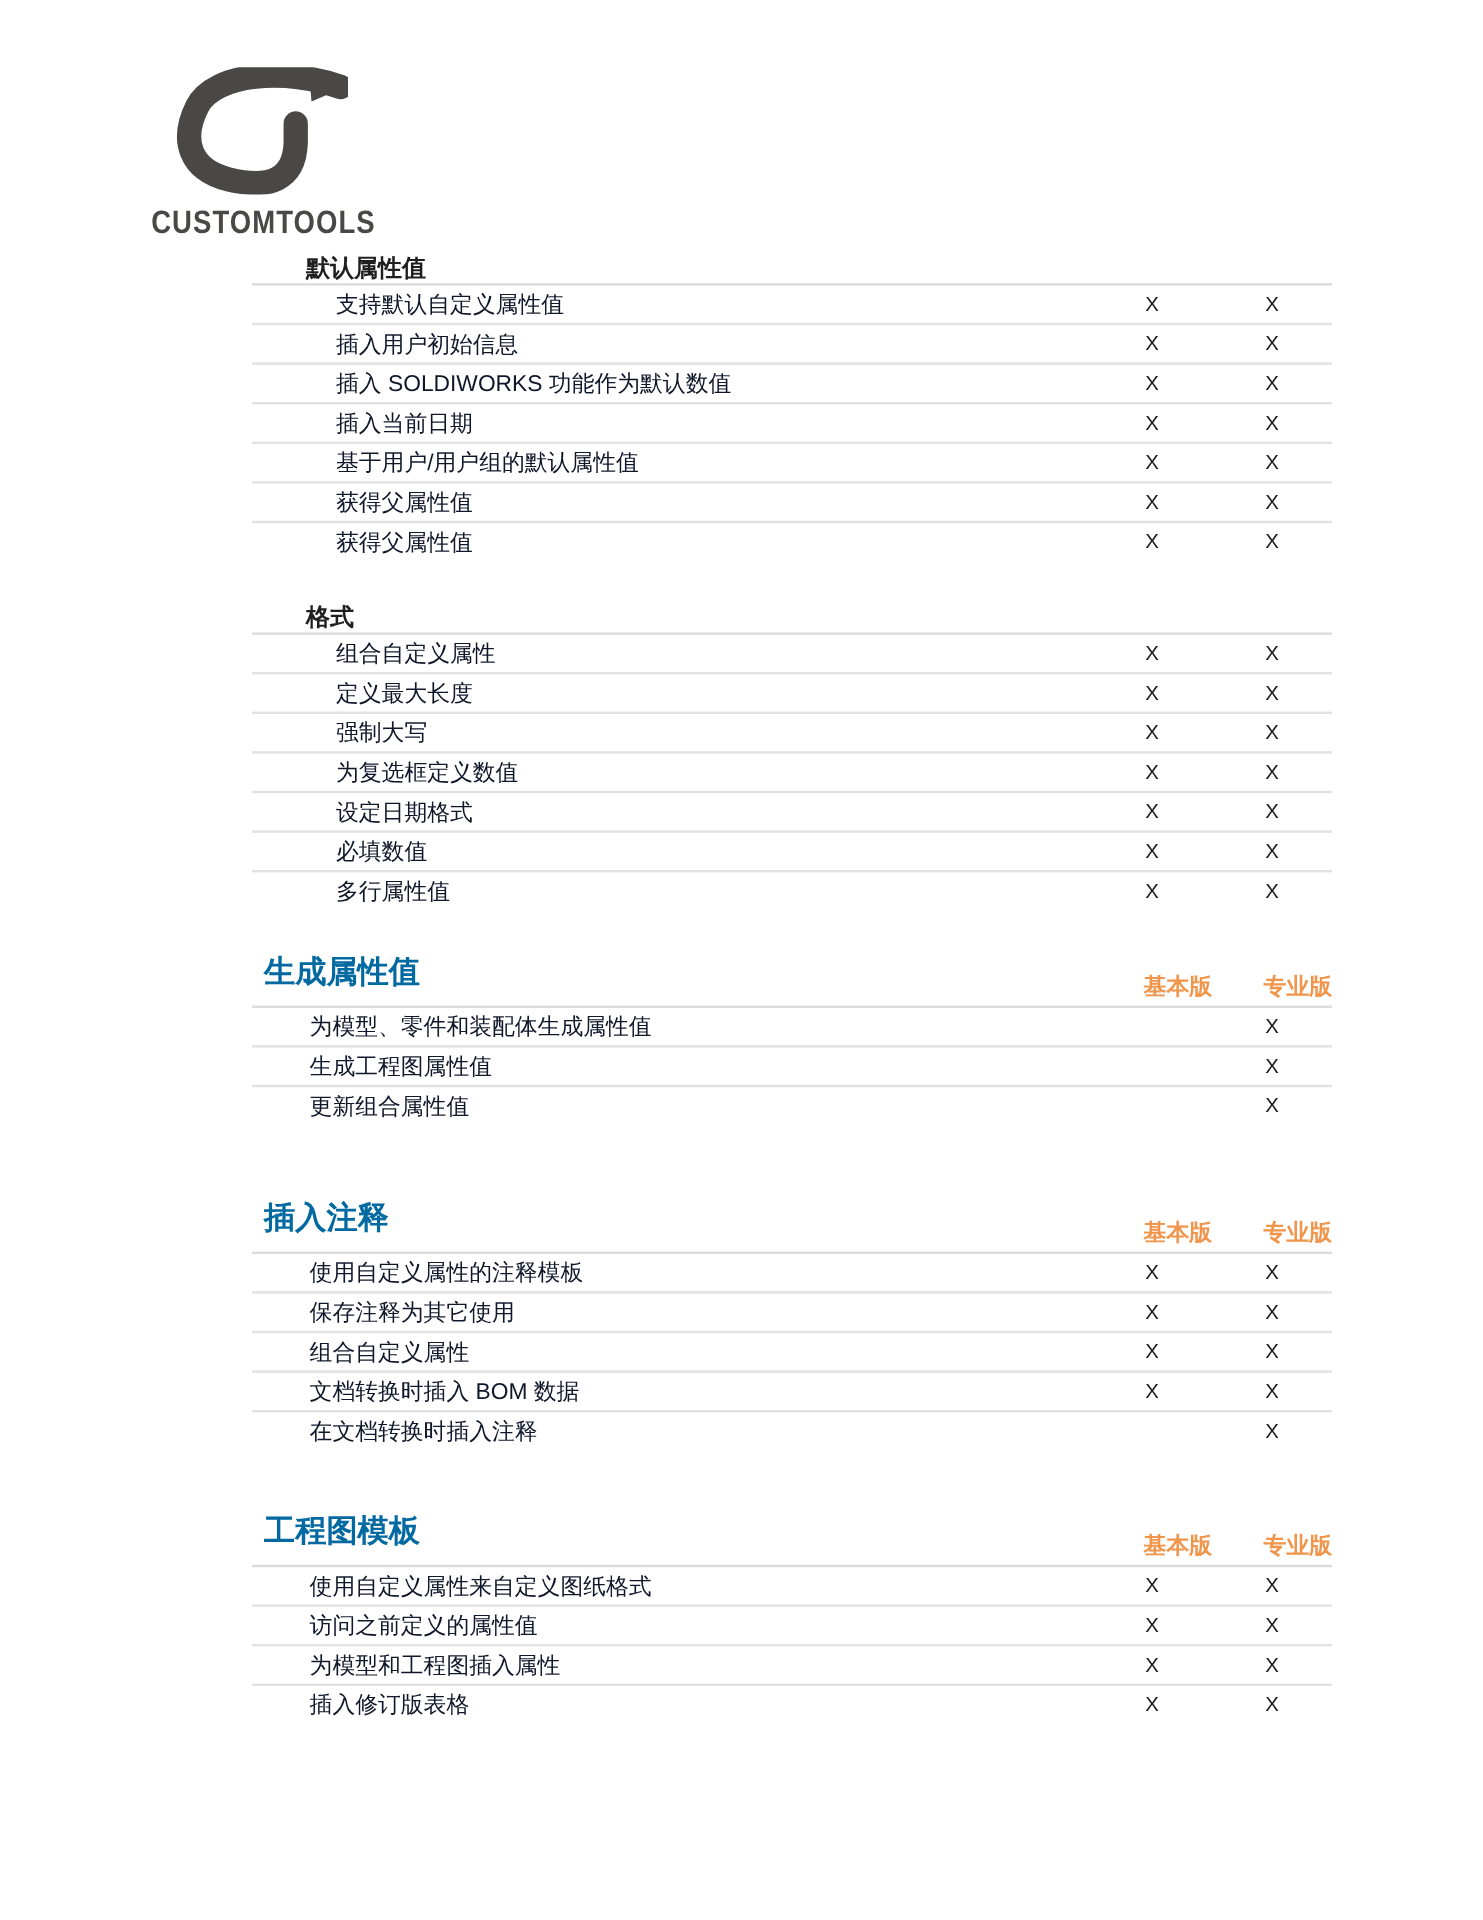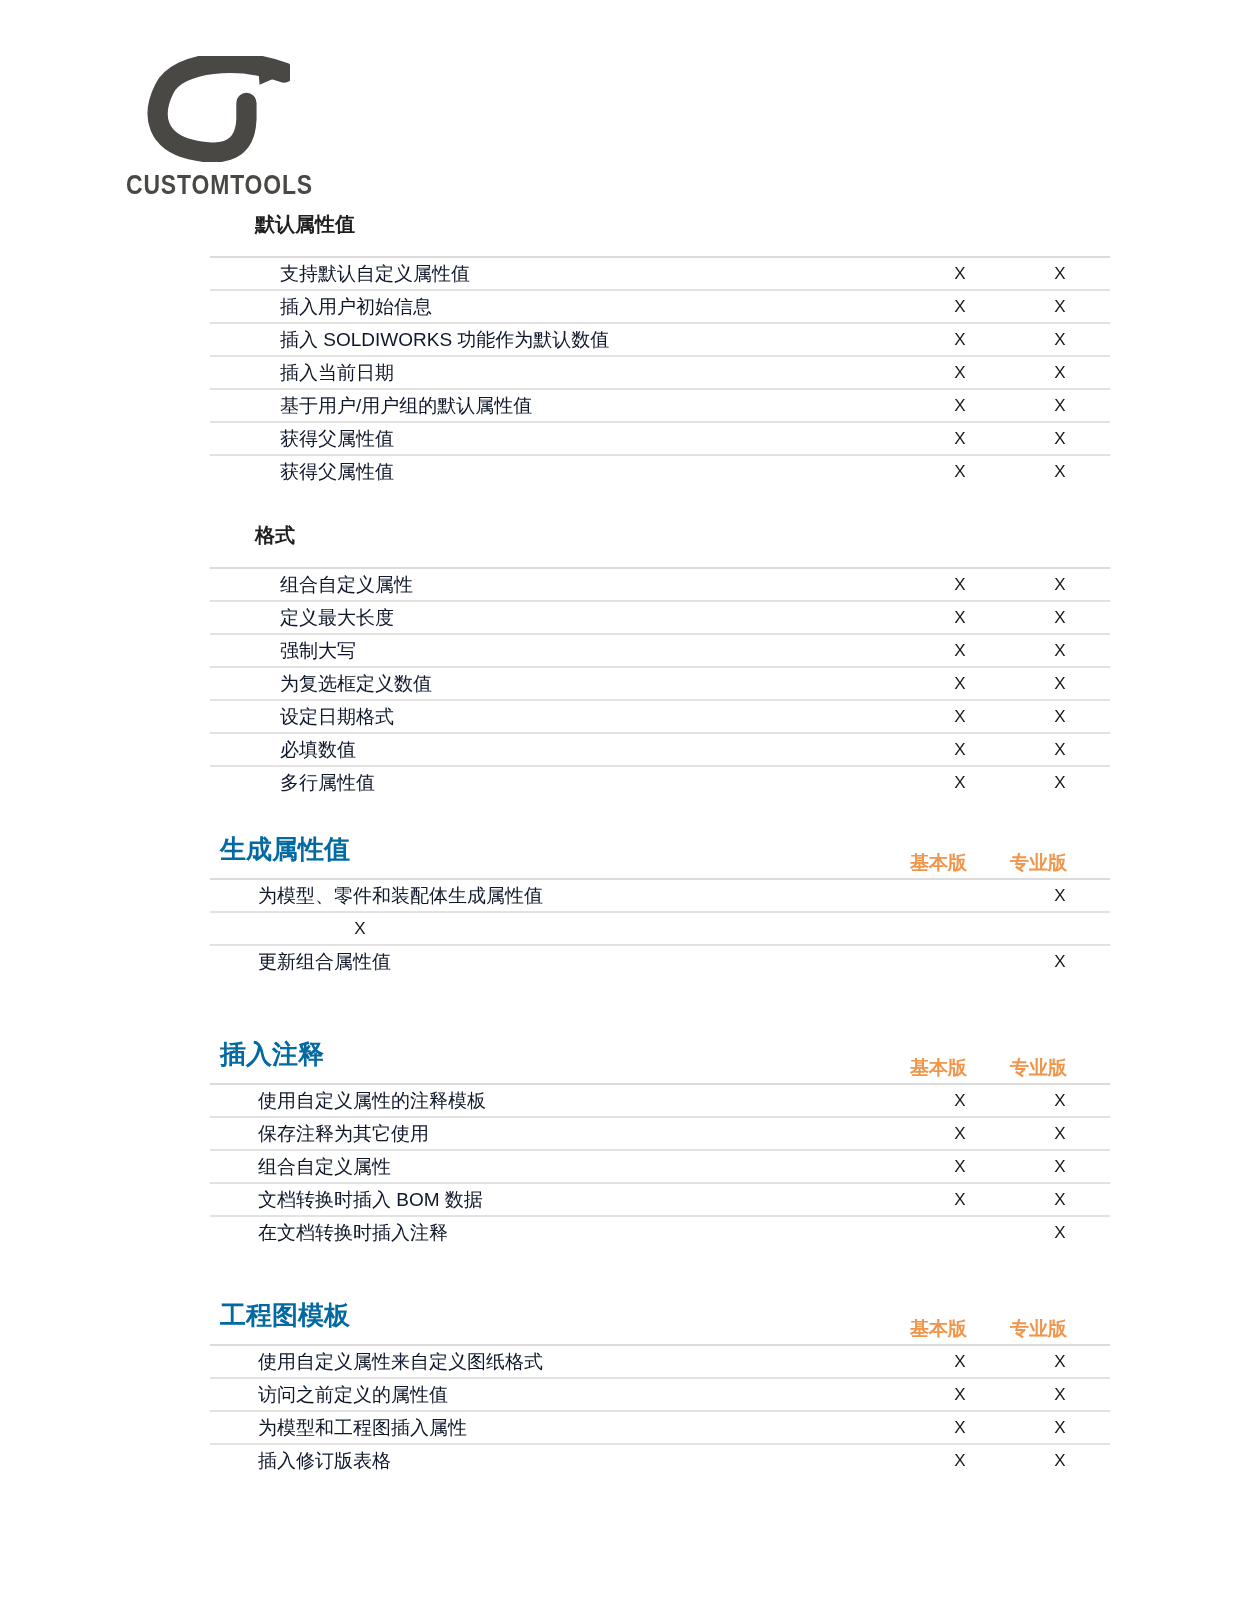--- a/index.html
+++ b/index.html
@@ -26,29 +26,29 @@
   .content { position:absolute; left:210px; top:212px; width:900px; }
 
   section { display:block; }
   .sec-head {
     display:flex; align-items:flex-end; justify-content:space-between;
     border-bottom:2px solid #dcdcdc;
   }
   .sec-title { margin:0; }
   .plain .sec-title {
     font-size:20px; line-height:24px; font-weight:bold; color:#1f1f1f;
-    padding:0 0 20px 45px;
+    padding:0 0 0 45px;
   }
   .orange .sec-title {
     font-size:26px; line-height:30px; font-weight:bold; color:#0369a1;
     padding:0 0 14px 10px;
   }
   .col-heads { display:flex; }
   .col-head {
-    width:100px; text-align:left;
+    width:100px; text-align:right;
     font-size:19px; line-height:22px; font-weight:bold; color:#f0954a;
     padding-bottom:4px;
   }
 
   .row {
     display:flex; align-items:center; height:31px;
     border-bottom:2px solid #e2e2e2;
   }
   .rows .row:last-child { border-bottom:none; }
   .label { flex:1; font-size:19px; color:#0f172a; padding-left:70px; white-space:nowrap; }
@@ -169,20 +169,21 @@
           <span class="col-head">专业版</span>
         </div>
       </div>
       <div class="rows">
         <div class="row">
           <span class="label">为模型、零件和装配体生成属性值</span>
           <span class="cell"></span>
           <span class="cell">X</span>
         </div>
         <div class="row">
+          <span class="label">生成工程图属性值</span>
           <span class="cell"></span>
           <span class="cell">X</span>
         </div>
         <div class="row">
           <span class="label">更新组合属性值</span>
           <span class="cell"></span>
           <span class="cell">X</span>
         </div>
       </div>
     </section>

